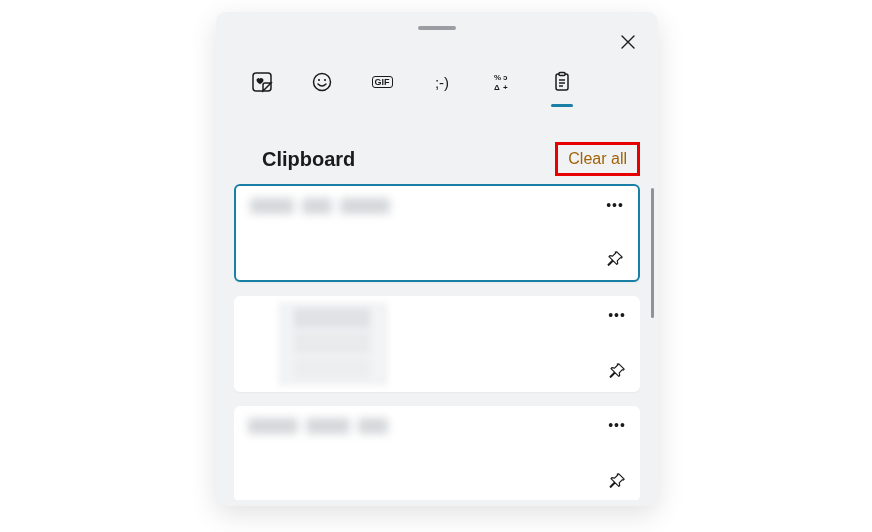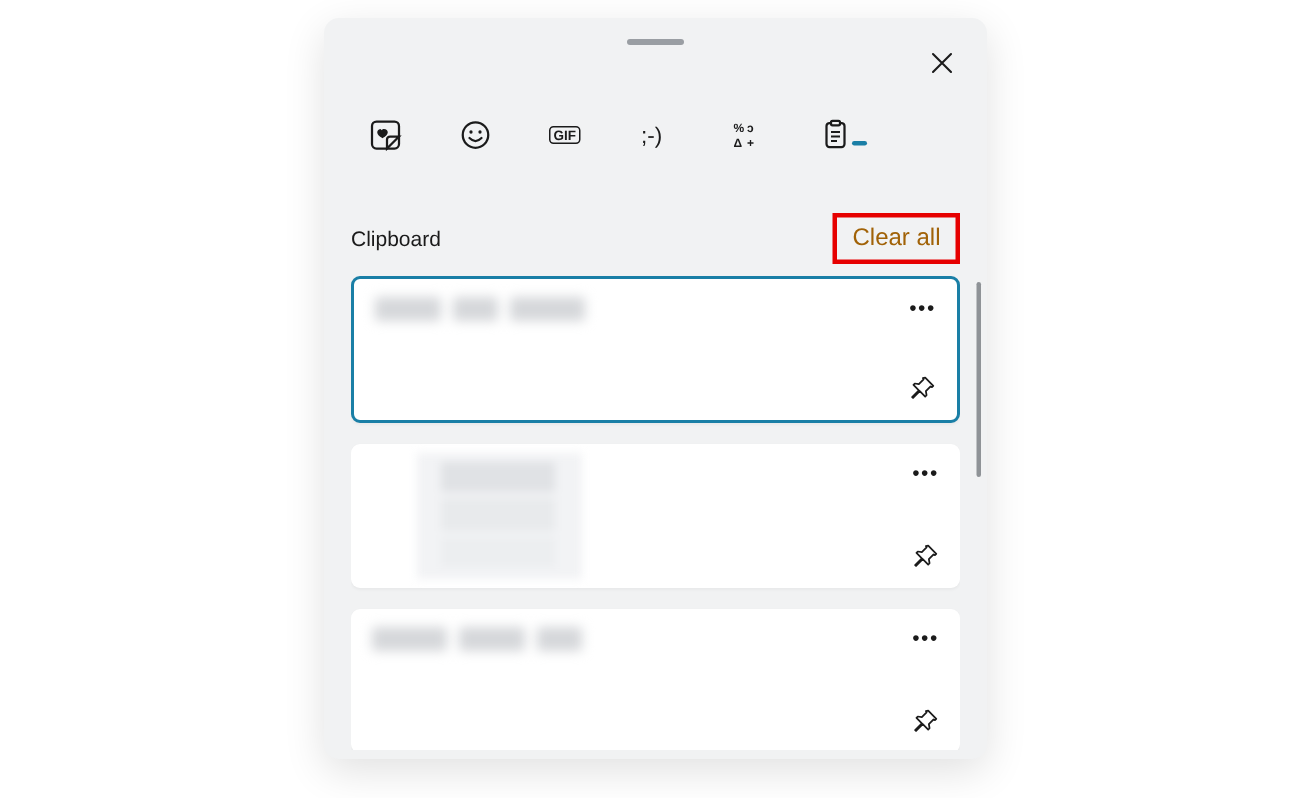--- a/index.html
+++ b/index.html
@@ -42,21 +42,21 @@
     top: 58px;
     left: 30px;
     display: flex;
     align-items: center;
     gap: 28px;
   }
   .tab {
     width: 32px;
     height: 40px;
     display: flex;
-    flex-direction: row;
+    flex-direction: column;
     align-items: center;
     justify-content: flex-start;
     cursor: pointer;
   }
   .tab .glyph {
     width: 24px;
     height: 24px;
     display: flex;
     align-items: center;
     justify-content: center;
@@ -76,23 +76,24 @@
     position: absolute;
     top: 132px;
     left: 18px;
     right: 18px;
     display: flex;
     align-items: center;
     justify-content: space-between;
     height: 30px;
   }
   .section-title {
-    font-size: 14px;
+    font-size: 20px;
     color: #1b1b1b;
-    font-weight: 400;
+    font-weight: 700;
+    margin-left: 28px;
   }
   .clear-all {
     font-size: 16px;
     color: #a16207;
     padding: 4px 10px;
     cursor: pointer;
     border: 3px solid #e60000;
     line-height: 1.2;
   }
   .list {

